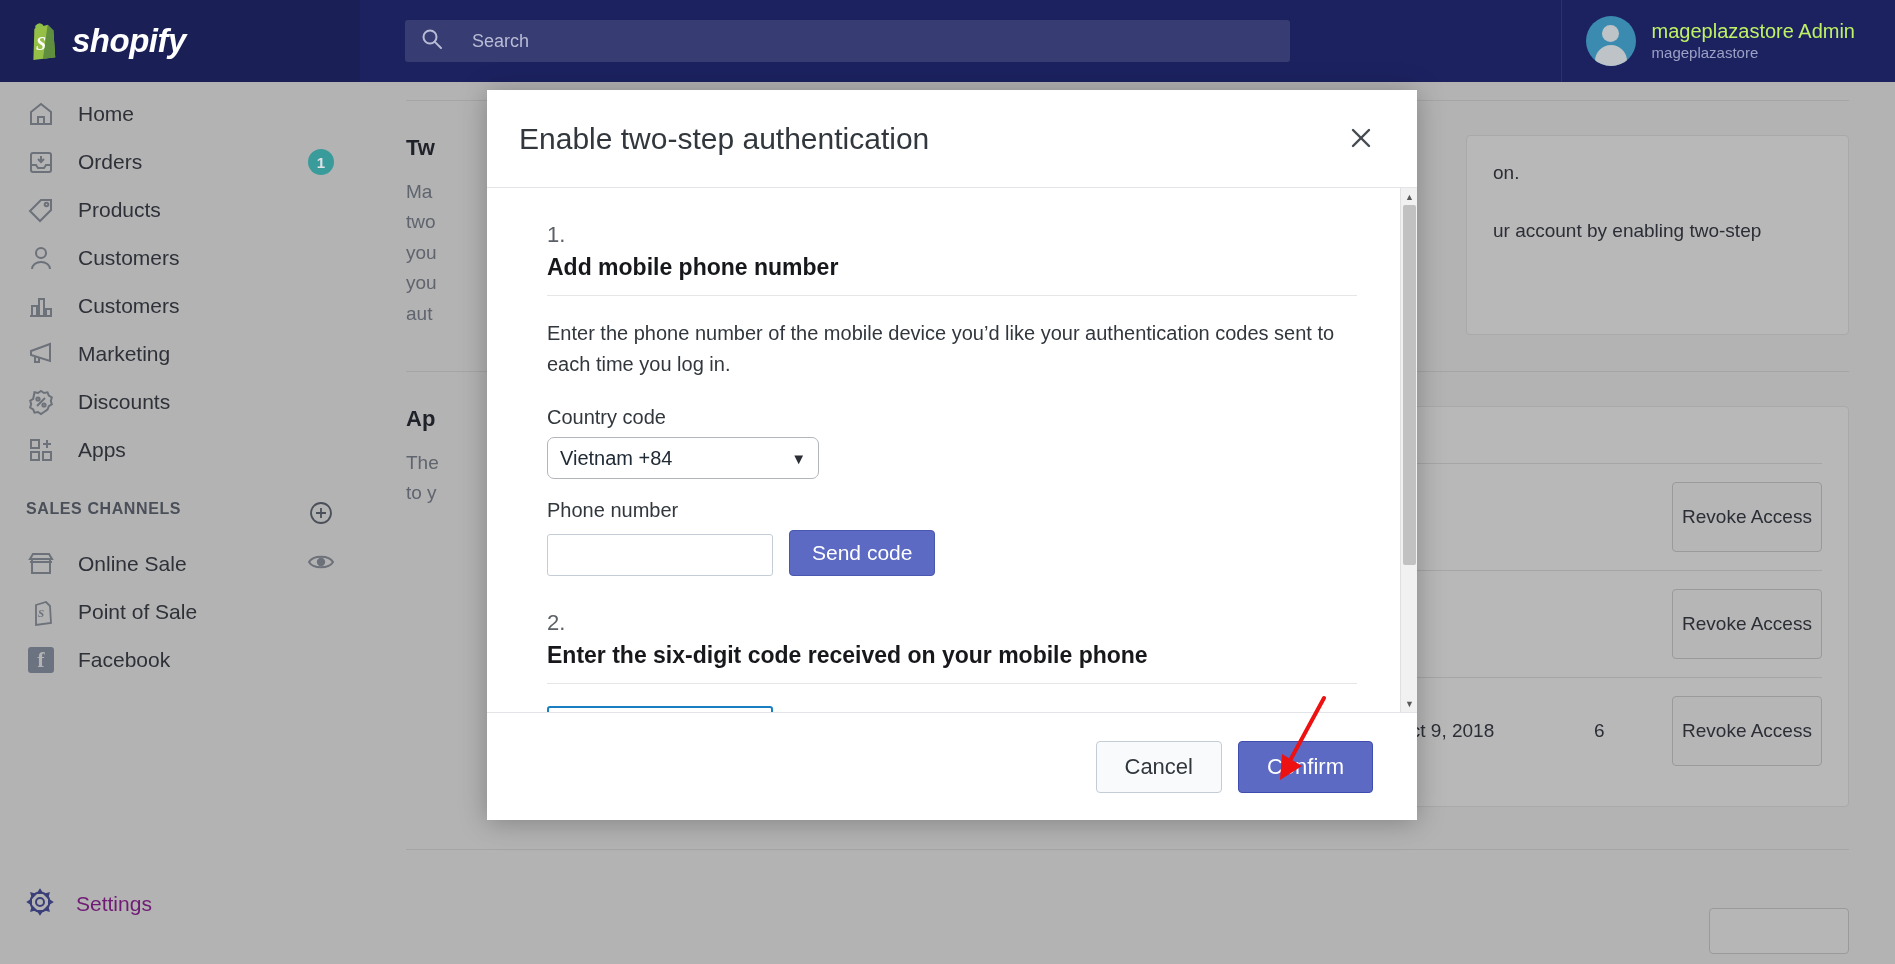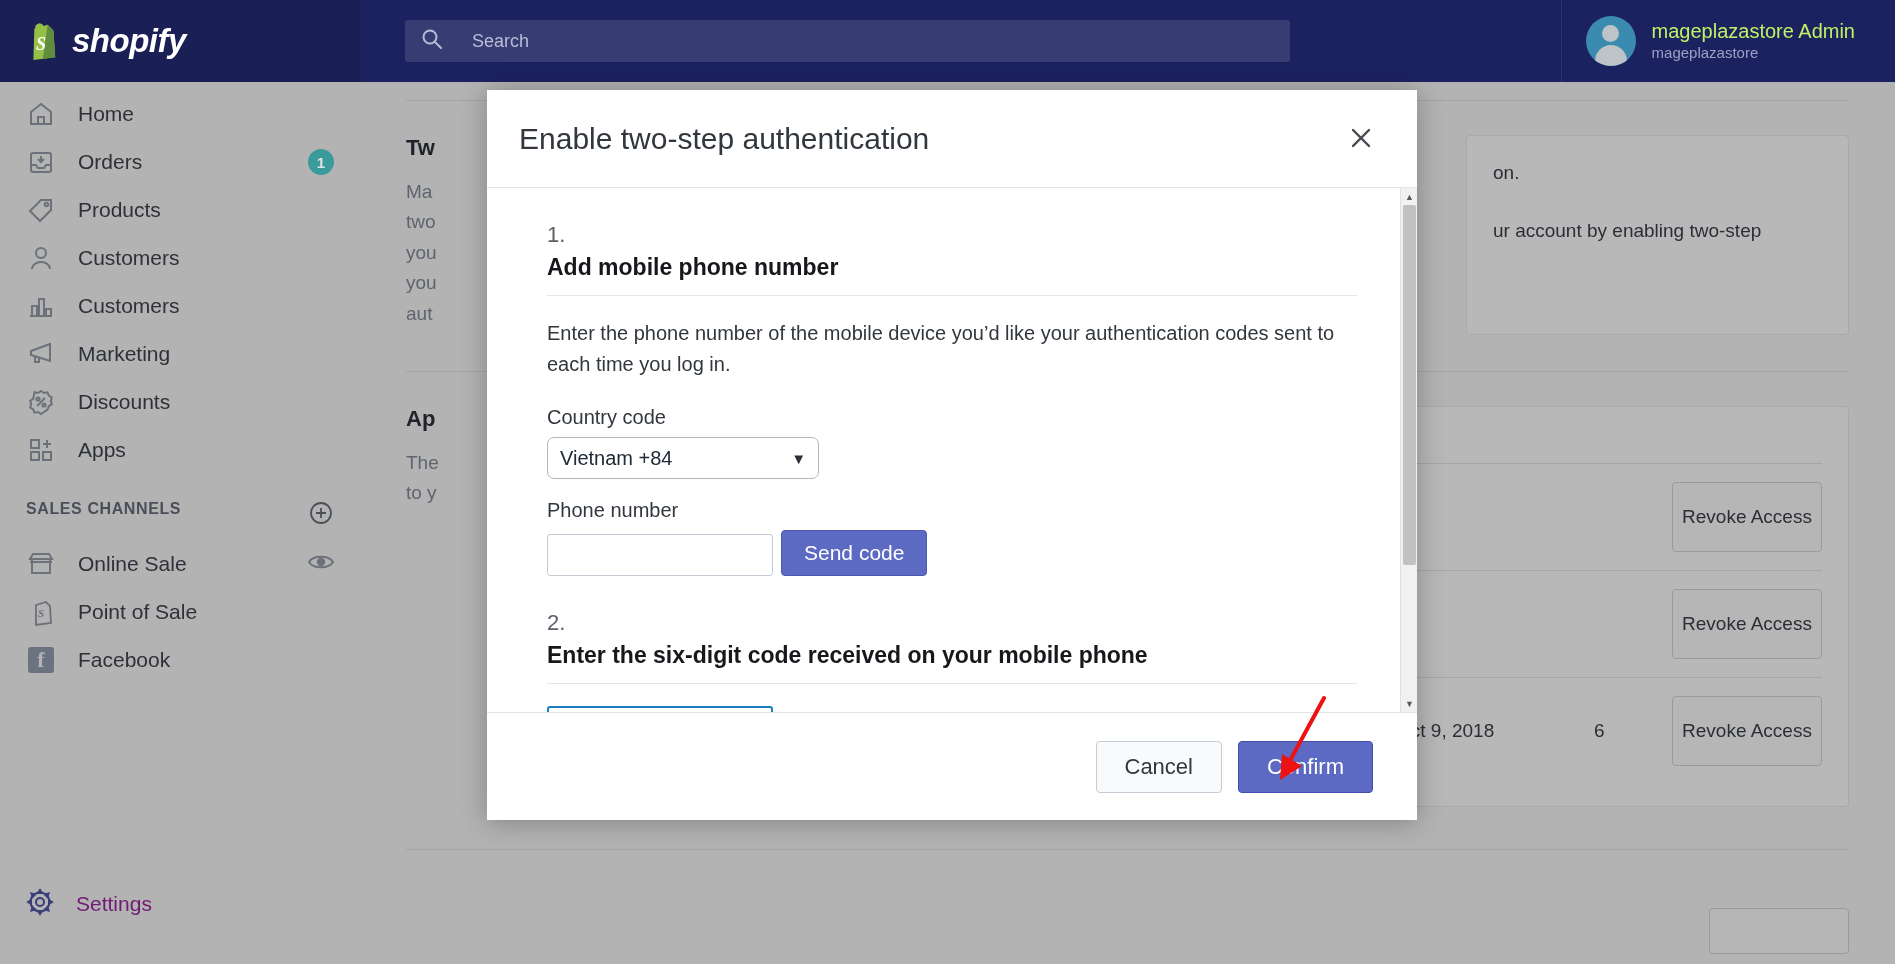--- a/index.html
+++ b/index.html
@@ -148,21 +148,21 @@
   }
   .body-text { font-size: 20px; color: #31373d; line-height: 1.55; margin-bottom: 26px; }
   .field-label { font-size: 20px; color: #31373d; margin-bottom: 8px; }
   .select-box {
     width: 272px; height: 42px; border: 1px solid #b2b6bb; border-radius: 7px;
     background: #fff; display: flex; align-items: center; justify-content: space-between;
     padding: 0 12px; font-size: 20px; color: #212b36; cursor: pointer;
     margin-bottom: 20px;
   }
   .caret { font-size: 15px; color: #2b2e35; }
-  .phone-row { display: flex; align-items: flex-end; gap: 8px; margin-bottom: 34px; }
+  .phone-row { display: flex; align-items: flex-end; gap: 16px; margin-bottom: 34px; }
   .text-input {
     width: 226px; height: 42px; border: 1px solid #c4cdd5; border-radius: 3px;
     background: #fff; outline: none; font-size: 20px; padding: 0 12px;
     color: #212b36; font-family: "Liberation Sans", sans-serif;
   }
   .btn-primary {
     height: 46px; padding: 0 22px; background: #5c6ac4; border: 1px solid #4a57ae;
     border-radius: 4px; color: #fff; font-size: 21px; cursor: pointer;
     font-family: "Liberation Sans", sans-serif;
   }

